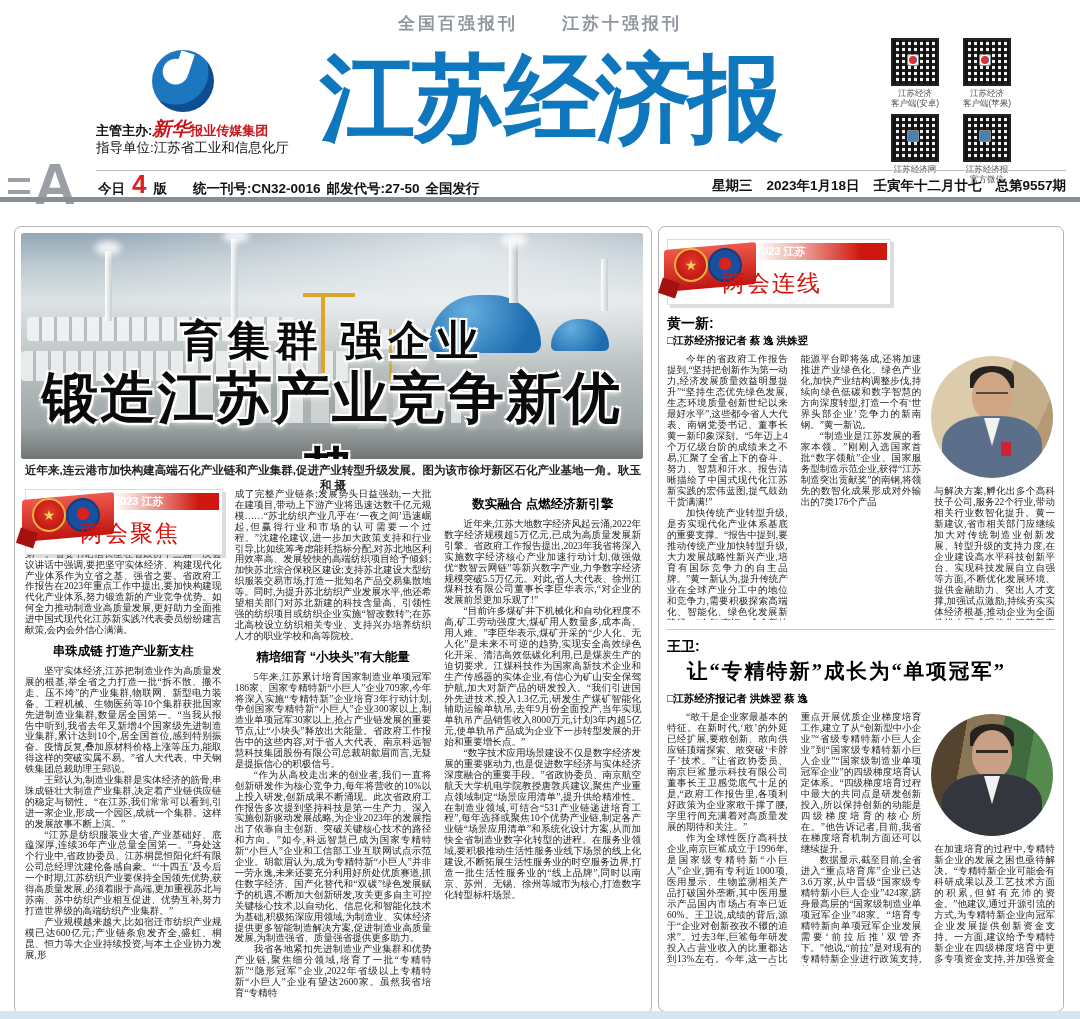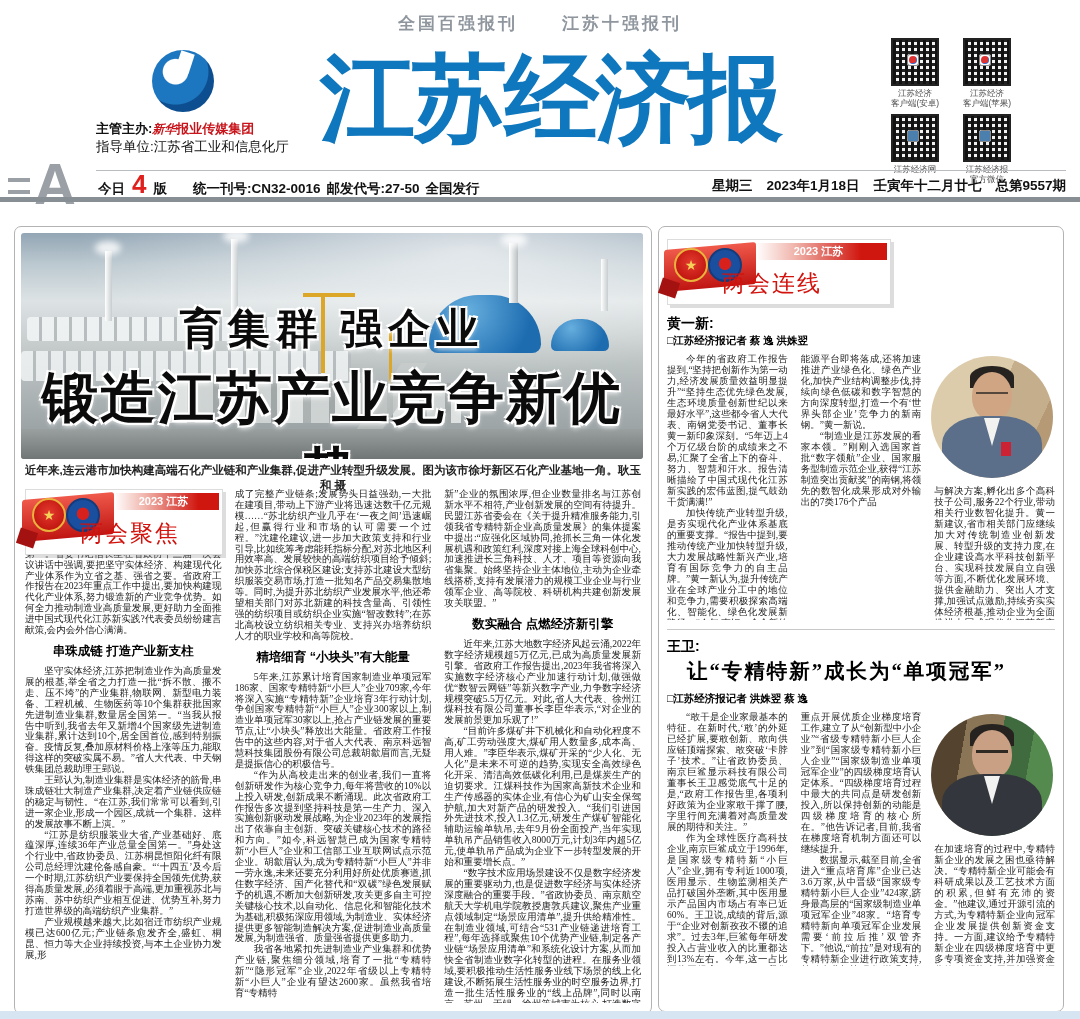--- a/index.html
+++ b/index.html
@@ -8,21 +8,21 @@
   
   .honors{position:absolute;top:12px;left:0;width:1080px;display:flex;justify-content:center;gap:44px;
           font-size:17px;letter-spacing:3px;color:#8f969e;font-weight:bold;}
   .logo-wrap{position:absolute;left:148px;top:50px;width:70px;height:70px;}
   .logo-circle{width:62px;height:62px;border-radius:50%;margin:0 auto;
      background:radial-gradient(circle at 38% 35%, #ffffff 0 22%, #1d77c0 24% 58%, #0c4e8f 60% 100%);
      position:relative;overflow:hidden;}
   .logo-cut{position:absolute;left:26px;top:2px;width:14px;height:20px;background:#fff;transform:rotate(18deg);}
   .org-lines{position:absolute;left:96px;top:120px;width:240px;line-height:17px;}
   .org-l1{font-size:13px;font-weight:bold;color:#111;white-space:nowrap;}
-  .brand{color:#c8151b;font-family:"Liberation Serif",serif;font-style:italic;font-weight:900;font-size:12px;}
+  .brand{color:#c8151b;font-family:"Liberation Serif",serif;font-style:italic;font-weight:900;font-size:19px;}
   .brand2{color:#c8151b;font-family:"Liberation Serif",serif;font-weight:900;}
   .org-l2{font-size:13.5px;font-weight:normal;color:#111;white-space:nowrap;}
   .paper-title{position:absolute;left:300px;top:40px;width:500px;height:120px;
      font-family:"Liberation Serif",serif;font-weight:900;font-size:95px;line-height:118px;
      color:#0f77bd;letter-spacing:-3px;text-align:center;white-space:nowrap;}
   .qr-grid{position:absolute;left:886px;top:38px;width:130px;display:grid;
      grid-template-columns:1fr 1fr;grid-column-gap:14px;grid-row-gap:6px;}
   .qr-item{text-align:center;}
   .qr-box{width:44px;height:44px;margin:0 auto;border:2px solid #222;position:relative;
      background:
@@ -77,30 +77,30 @@
   .cr2{left:368px;top:96px;width:3px;height:60px;}
   .ground{position:absolute;left:0;bottom:0;width:100%;height:30px;
      background:linear-gradient(180deg,#99a09f,#6f7675);}
   .road{position:absolute;left:56%;bottom:0;width:26px;height:96px;background:linear-gradient(#c9cecd,#aab0af);
      transform:skewX(-34deg);opacity:.8;}
   .blocks{position:absolute;left:140px;top:150px;width:300px;height:40px;opacity:.85;
      background:repeating-linear-gradient(90deg,#e8ebea 0 26px,#aeb4b4 26px 34px,#d5dad9 34px 52px,#9fa5a5 52px 58px);}
   .ph-head{position:absolute;left:0;width:100%;text-align:center;color:#0b0b0b;
      font-family:"Liberation Serif",serif;font-weight:900;
      text-shadow:-2px -2px 0 #fff,2px -2px 0 #fff,-2px 2px 0 #fff,2px 2px 0 #fff,0 3px 5px rgba(255,255,255,.9);}
-  .ph1{top:68px;font-size:42px;letter-spacing:6px;}
+  .ph1{top:80px;font-size:42px;letter-spacing:6px;}
   .ph2{top:128px;font-size:56px;letter-spacing:2px;}
   .caption{position:absolute;left:8px;top:236px;width:620px;text-align:center;
      font-size:11.5px;font-weight:bold;color:#222;}
   
   .badge-card{position:relative;width:198px;height:66px;background:#fff;border:1px solid #dcdcdc;
      box-shadow:3px 3px 0 rgba(120,120,120,.25);box-sizing:border-box;}
   .year-tag{position:absolute;top:3px;left:88px;right:3px;height:17px;line-height:17px;
      background:linear-gradient(90deg,#ffffff 0%,#f0b3aa 30%,#d0170f 80%);
-     color:#fff;font-size:11px;font-weight:bold;text-align:center;padding-right:6px;}
+     color:#fff;font-size:11px;font-weight:bold;text-align:left;padding-right:6px;}
   .ribbon{position:absolute;left:-4px;top:6px;width:92px;height:42px;
      background:linear-gradient(180deg,#ef5a4b,#c01512);transform:skewY(-5deg);border-radius:3px;}
   .ribbon-tail{position:absolute;left:-8px;top:40px;width:18px;height:16px;background:#a31210;
      transform:rotate(18deg);}
   .emblem{position:absolute;border-radius:50%;width:30px;height:30px;top:8px;
      display:flex;align-items:center;justify-content:center;}
   .emb-nat{left:6px;background:radial-gradient(circle at 50% 42%,#e23b2e,#c0130f 80%);
      border:2px solid #e9b23c;color:#f5d157;font-size:14px;}
   .emb-cppcc{left:40px;background:radial-gradient(circle at 50% 46%,#d8201d 0 26%,#1a4fa0 30% 100%);
      border:2px solid #123c7c;color:#fff;font-size:9px;}
@@ -269,21 +269,20 @@
         <div class="blk-p">产业规模越来越大,比如宿迁市纺织产业规模已达600亿元;产业链条愈发齐全,盛虹、桐昆、恒力等大企业持续投资,与本土企业协力发展,形</div>
       </div>
     <div class="newscol">
         <div class="blk-p noind">成了完整产业链条;发展势头日益强劲,一大批在建项目,带动上下游产业将迅速达数千亿元规模……“苏北纺织产业几乎在‘一夜之间’迅速崛起,但赢得行业和市场的认可需要一个过程。”沈建伦建议,进一步加大政策支持和行业引导,比如统筹考虑能耗指标分配,对苏北地区利用效率高、发展较快的高端纺织项目给予倾斜;加快苏北综合保税区建设;支持苏北建设大型纺织服装交易市场,打造一批知名产品交易集散地等。同时,为提升苏北纺织产业发展水平,他还希望相关部门对苏北新建的科技含量高、引领性强的纺织项目或纺织企业实施“智改数转”;在苏北高校设立纺织相关专业、支持兴办培养纺织人才的职业学校和高等院校。</div>
         <div class="blk-h">精培细育 “小块头”有大能量</div>
         <div class="blk-p">5年来,江苏累计培育国家制造业单项冠军186家、国家专精特新“小巨人”企业709家,今年将深入实施“专精特新”企业培育3年行动计划,争创国家专精特新“小巨人”企业300家以上,制造业单项冠军30家以上,抢占产业链发展的重要节点,让“小块头”释放出大能量。省政府工作报告中的这些内容,对于省人大代表、南京科远智慧科技集团股份有限公司总裁胡歙眉而言,无疑是提振信心的积极信号。</div>
         <div class="blk-p">“作为从高校走出来的创业者,我们一直将创新研发作为核心竞争力,每年将营收的10%以上投入研发,创新成果不断涌现。此次省政府工作报告多次提到坚持科技是第一生产力、深入实施创新驱动发展战略,为企业2023年的发展指出了依靠自主创新、突破关键核心技术的路径和方向。”如今,科远智慧已成为国家专精特新“小巨人”企业和工信部工业互联网试点示范企业。胡歙眉认为,成为专精特新“小巨人”并非一劳永逸,未来还要充分利用好所处优质赛道,抓住数字经济、国产化替代和“双碳”绿色发展赋予的机遇,不断加大创新研发,攻关更多自主可控关键核心技术,以自动化、信息化和智能化技术为基础,积极拓深应用领域,为制造业、实体经济提供更多智能制造解决方案,促进制造业高质量发展,为制造强省、质量强省提供更多助力。</div>
         <div class="blk-p">我省各地紧扣先进制造业产业集群和优势产业链,聚焦细分领域,培育了一批“专精特新”“隐形冠军”企业,2022年省级以上专精特新“小巨人”企业有望达2600家。虽然我省培育“专精特</div>
       </div>
     <div class="newscol">
-        <div class="blk-p noind">新”企业的氛围浓厚,但企业数量排名与江苏创新水平不相符,产业创新发展的空间有待提升。民盟江苏省委会在《关于提升精准服务能力,引领我省专精特新企业高质量发展》的集体提案中提出:“应强化区域协同,抢抓长三角一体化发展机遇和政策红利,深度对接上海全球科创中心,加速推进长三角科技、人才、项目等资源向我省集聚。始终坚持企业主体地位,主动为企业牵线搭桥,支持有发展潜力的规模工业企业与行业领军企业、高等院校、科研机构共建创新发展攻关联盟。”</div>
         <div class="blk-h">数实融合 点燃经济新引擎</div>
         <div class="blk-p">近年来,江苏大地数字经济风起云涌,2022年数字经济规模超5万亿元,已成为高质量发展新引擎。省政府工作报告提出,2023年我省将深入实施数字经济核心产业加速行动计划,做强做优“数智云网链”等新兴数字产业,力争数字经济规模突破5.5万亿元。对此,省人大代表、徐州江煤科技有限公司董事长李臣华表示,“对企业的发展前景更加乐观了!”</div>
         <div class="blk-p">“目前许多煤矿井下机械化和自动化程度不高,矿工劳动强度大,煤矿用人数量多,成本高、用人难。”李臣华表示,煤矿开采的“少人化、无人化”是未来不可逆的趋势,实现安全高效绿色化开采、清洁高效低碳化利用,已是煤炭生产的迫切要求。江煤科技作为国家高新技术企业和生产传感器的实体企业,有信心为矿山安全保驾护航,加大对新产品的研发投入。“我们引进国外先进技术,投入1.3亿元,研发生产煤矿智能化辅助运输单轨吊,去年9月份全面投产,当年实现单轨吊产品销售收入8000万元,计划3年内超5亿元,使单轨吊产品成为企业下一步转型发展的开始和重要增长点。”</div>
         <div class="blk-p">“数字技术应用场景建设不仅是数字经济发展的重要驱动力,也是促进数字经济与实体经济深度融合的重要手段。”省政协委员、南京航空航天大学机电学院教授唐敦兵建议,聚焦产业重点领域制定“场景应用清单”,提升供给精准性。在制造业领域,可结合“531产业链递进培育工程”,每年选择或聚焦10个优势产业链,制定各产业链“场景应用清单”和系统化设计方案,从而加快全省制造业数字化转型的进程。在服务业领域,要积极推动生活性服务业线下场景的线上化建设,不断拓展生活性服务业的时空服务边界,打造一批生活性服务业的“线上品牌”,同时以南京、苏州、无锡、徐州等城市为核心,打造数字化转型标杆场景。</div>
       </div>
   </div>
 </div>
 
 <div class="news-box" id="right-box">
 

